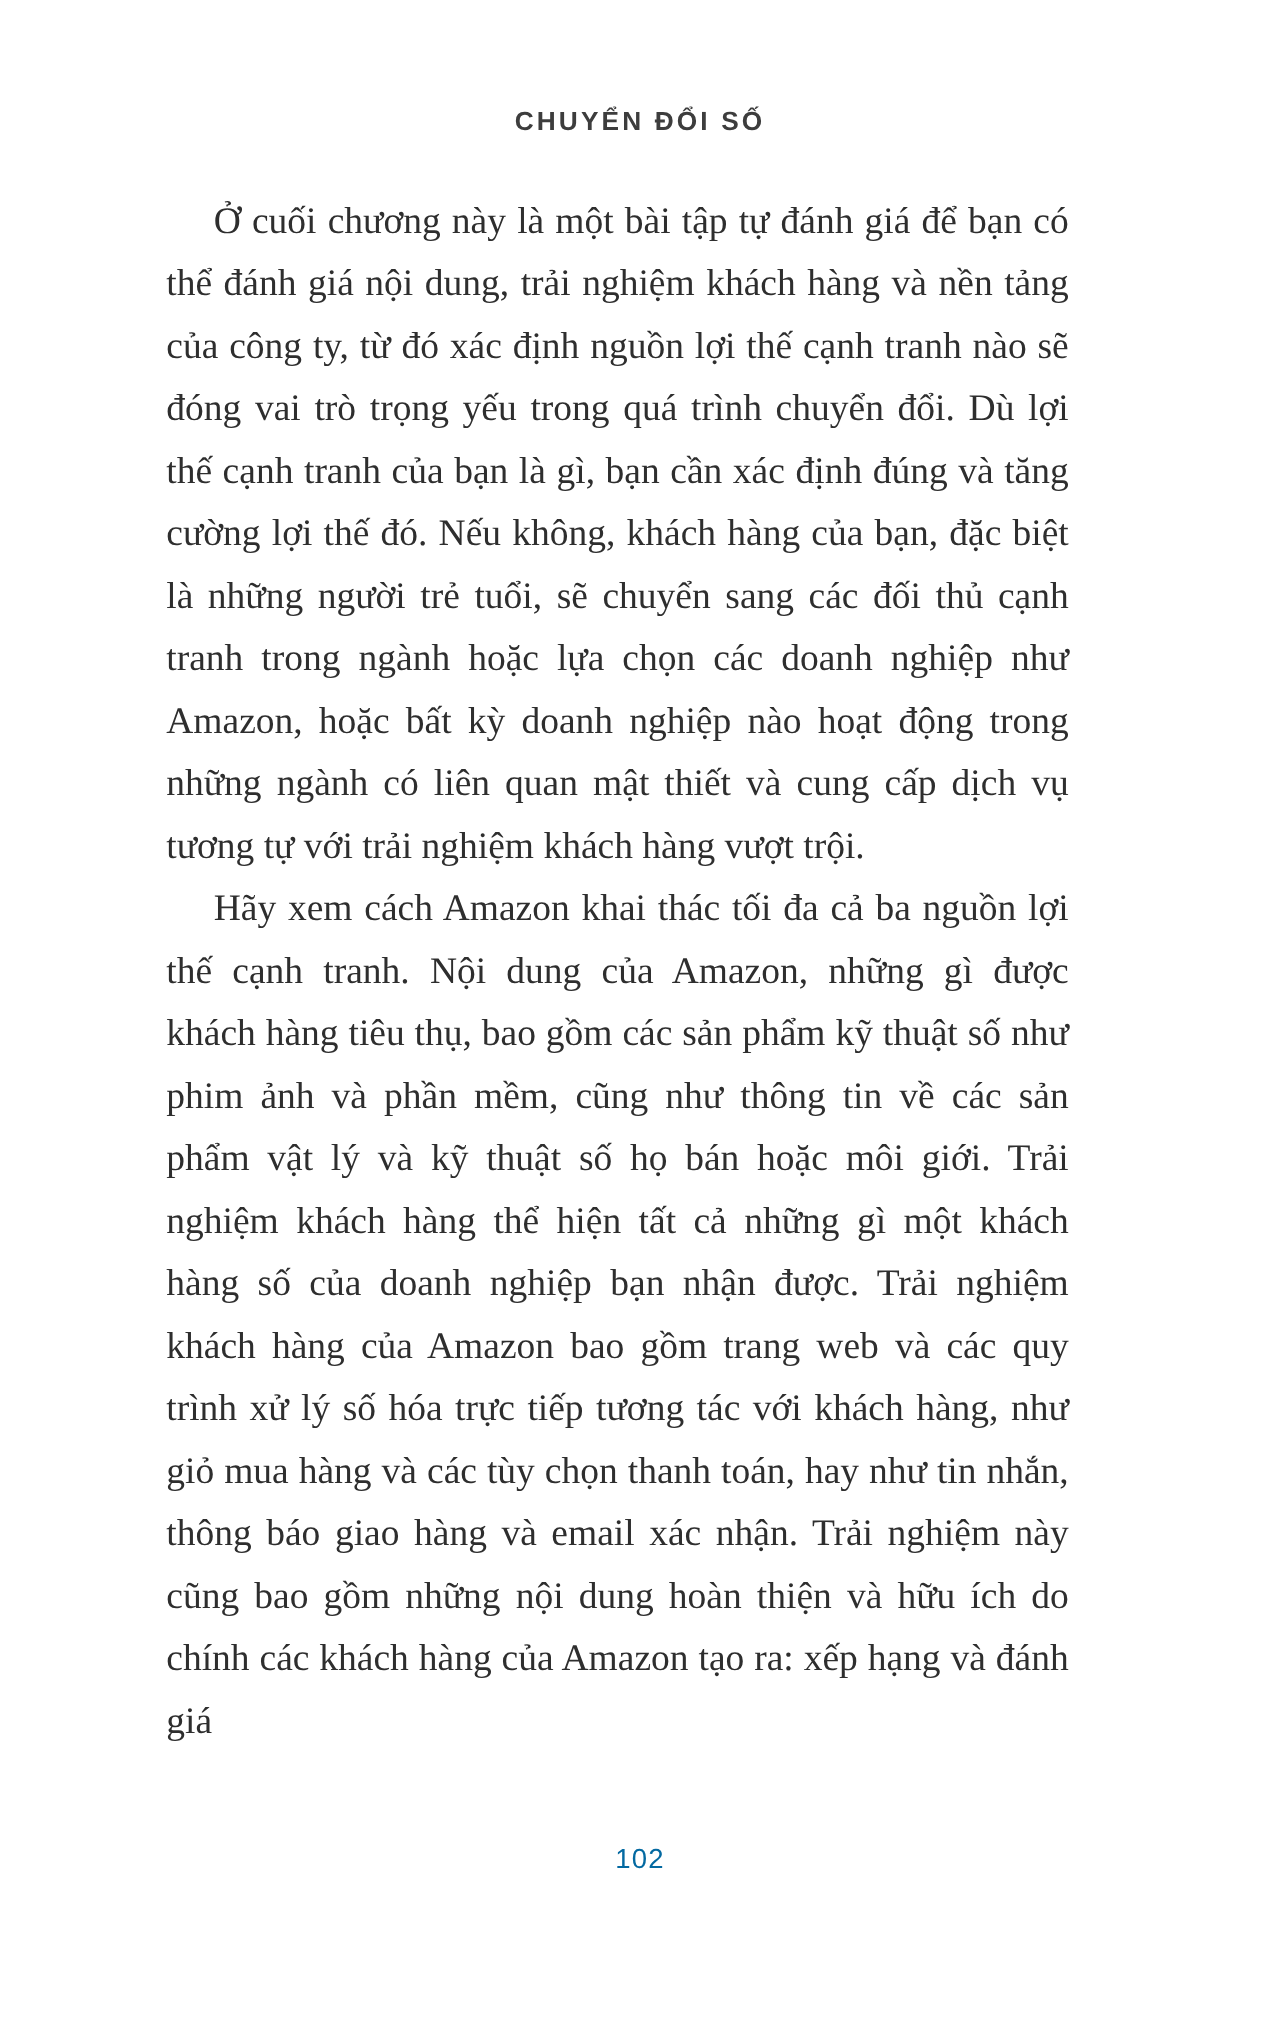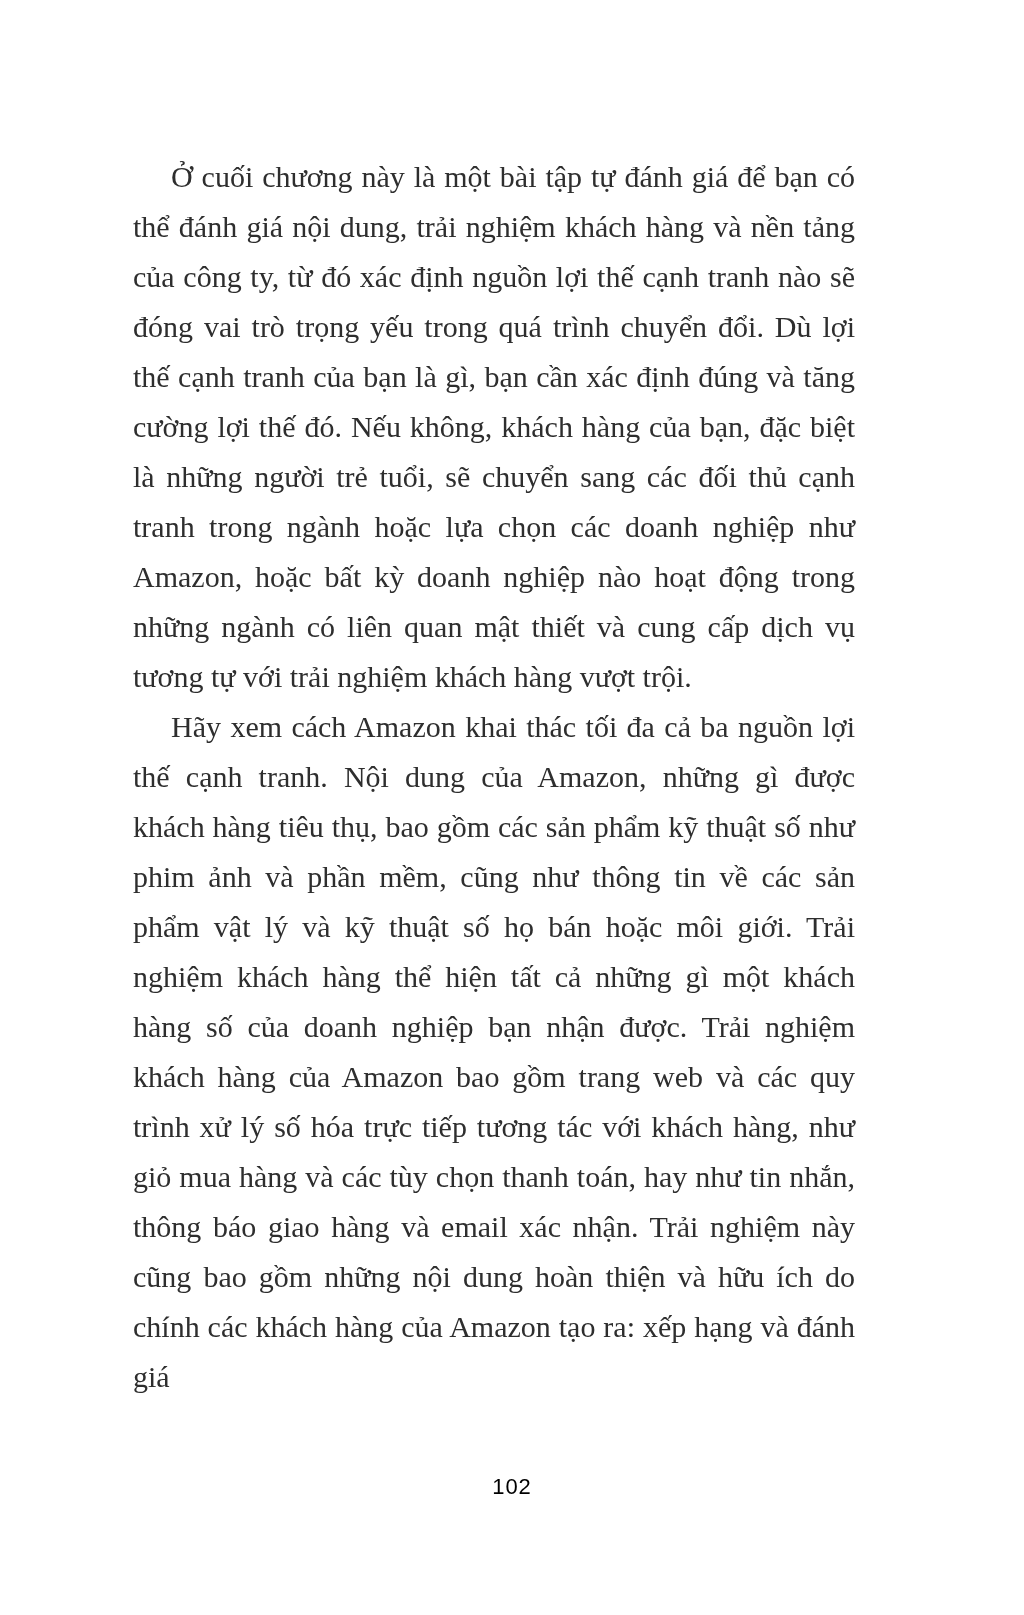--- a/index.html
+++ b/index.html
@@ -48,29 +48,30 @@
   }
 
   .page-number {
     position: absolute;
     top: 1474px;
     left: 0;
     width: 100%;
     text-align: center;
     font-family: "Liberation Sans", sans-serif;
     font-size: 22px;
-    color: #000000;
+    color: #0369a1;
     letter-spacing: 1px;
   }
 </style>
 </head>
 <body>
 
 <div class="page">
 
+  <div class="running-head">CHUYỂN ĐỔI SỐ</div>
 
   <div class="body-text">
     <p>Ở cuối chương này là một bài tập tự đánh giá để bạn có thể đánh giá nội dung, trải nghiệm khách hàng và nền tảng của công ty, từ đó xác định nguồn lợi thế cạnh tranh nào sẽ đóng vai trò trọng yếu trong quá trình chuyển đổi. Dù lợi thế cạnh tranh của bạn là gì, bạn cần xác định đúng và tăng cường lợi thế đó. Nếu không, khách hàng của bạn, đặc biệt là những người trẻ tuổi, sẽ chuyển sang các đối thủ cạnh tranh trong ngành hoặc lựa chọn các doanh nghiệp như Amazon, hoặc bất kỳ doanh nghiệp nào hoạt động trong những ngành có liên quan mật thiết và cung cấp dịch vụ tương tự với trải nghiệm khách hàng vượt trội.</p>
     <p>Hãy xem cách Amazon khai thác tối đa cả ba nguồn lợi thế cạnh tranh. Nội dung của Amazon, những gì được khách hàng tiêu thụ, bao gồm các sản phẩm kỹ thuật số như phim ảnh và phần mềm, cũng như thông tin về các sản phẩm vật lý và kỹ thuật số họ bán hoặc môi giới. Trải nghiệm khách hàng thể hiện tất cả những gì một khách hàng số của doanh nghiệp bạn nhận được. Trải nghiệm khách hàng của Amazon bao gồm trang web và các quy trình xử lý số hóa trực tiếp tương tác với khách hàng, như giỏ mua hàng và các tùy chọn thanh toán, hay như tin nhắn, thông báo giao hàng và email xác nhận. Trải nghiệm này cũng bao gồm những nội dung hoàn thiện và hữu ích do chính các khách hàng của Amazon tạo ra: xếp hạng và đánh giá</p>
   </div>
 
   <div class="page-number">102</div>
 
 </div>
 

